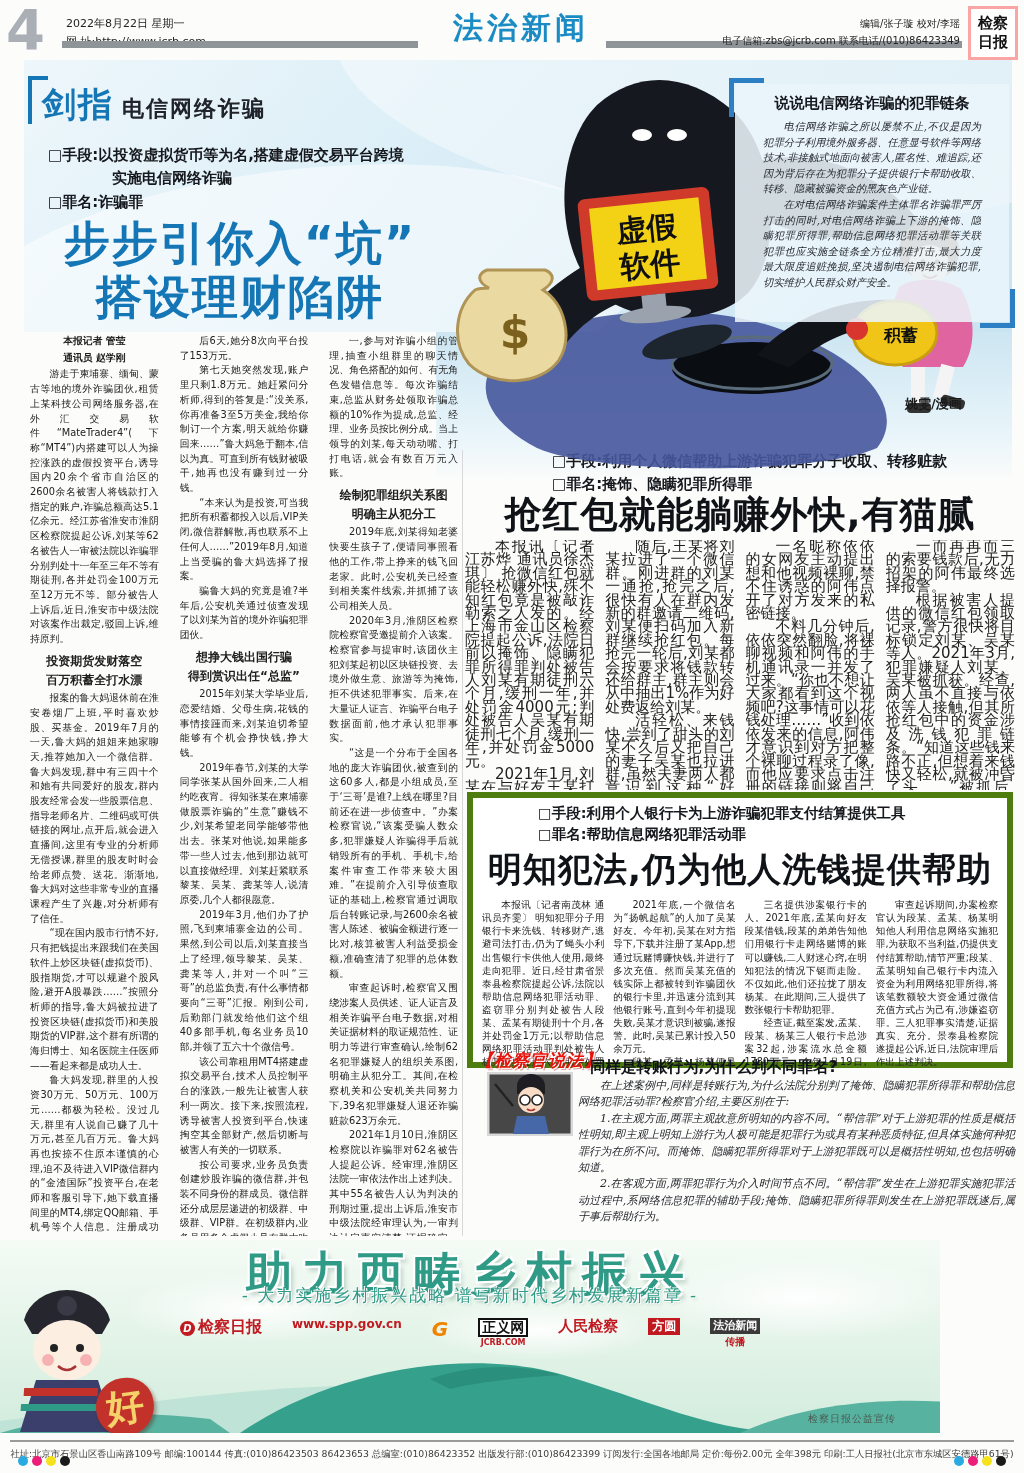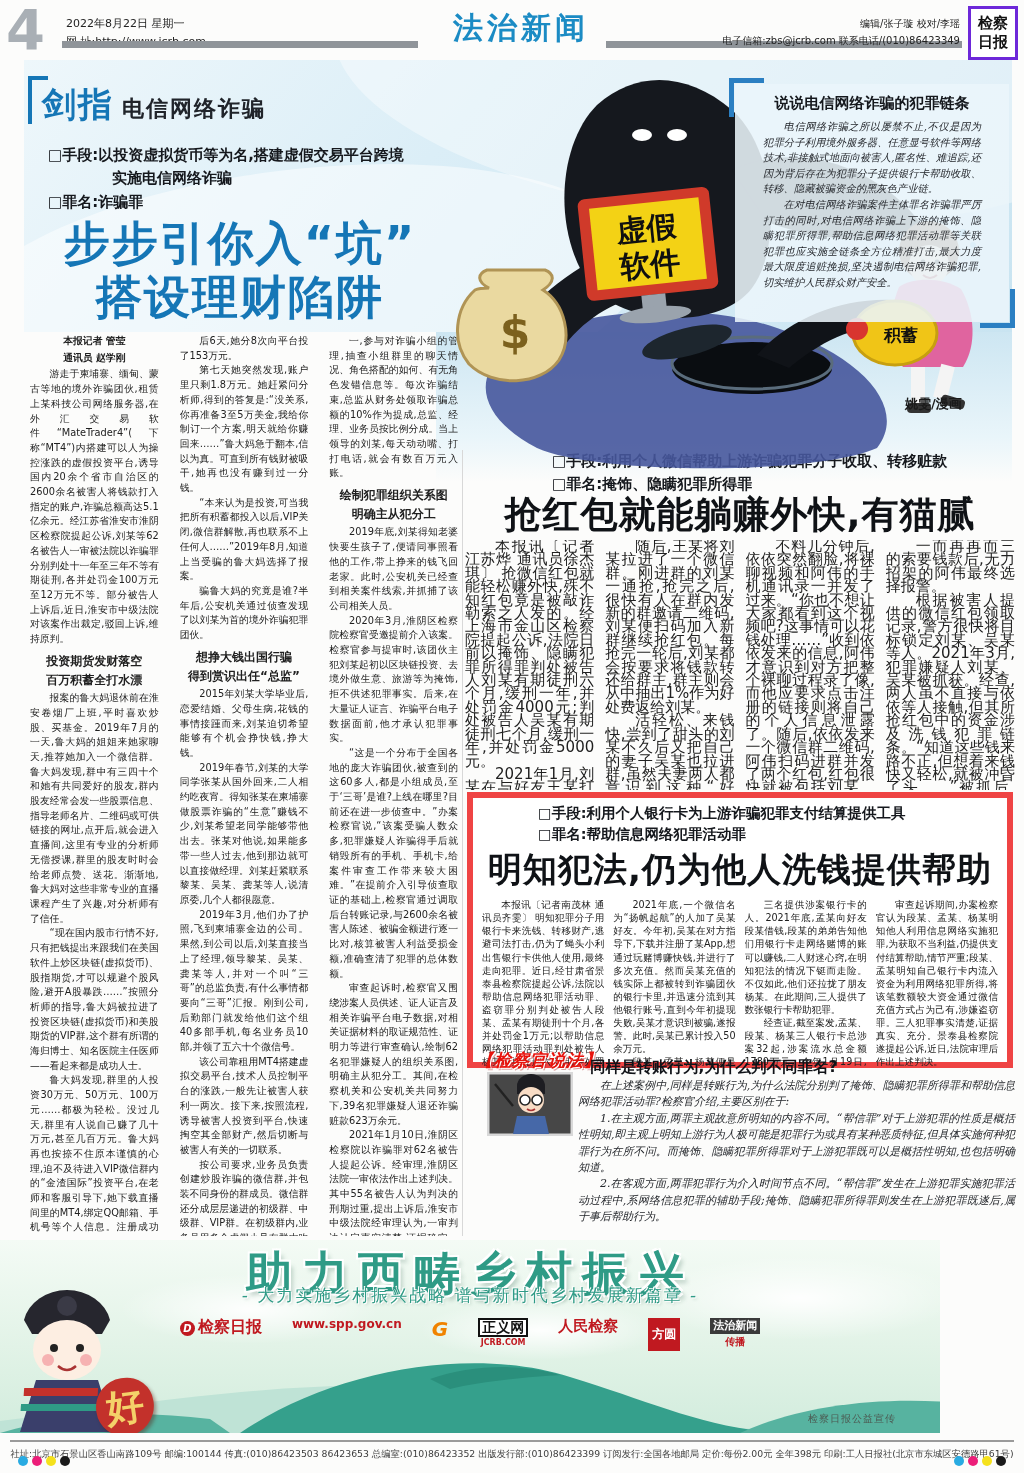--- a/index.html
+++ b/index.html
@@ -7,21 +7,21 @@
        font-family:"DejaVu Sans","Liberation Sans",sans-serif;color:#1c1c1c;overflow:hidden;}
   .abs{position:absolute;}
   
   .pagenum{left:6px;top:2px;font-size:56px;font-weight:bold;color:#a9afb5;line-height:1;}
   .hleft{left:66px;top:15px;font-size:11px;line-height:1.6;color:#222;}
   .barL{left:62px;top:41px;width:356px;height:7px;background:#8f9499;}
   .barR{left:606px;top:41px;width:356px;height:7px;background:#8f9499;}
   .sectitle{left:428px;top:8px;width:186px;text-align:center;font-size:30px;font-weight:900;
             color:#1b8bc4;letter-spacing:4px;}
   .hright{right:64px;top:16px;text-align:right;font-size:10px;line-height:1.65;color:#222;}
-  .masthead{right:6px;top:6px;width:44px;height:48px;border:3px solid #6d28d9;background:#fff;
+  .masthead{right:6px;top:6px;width:44px;height:48px;border:3px solid #fca5a5;background:#fff;
             display:flex;flex-direction:column;justify-content:center;align-items:center;
             font-family:"DejaVu Serif",serif;font-weight:bold;font-size:15px;line-height:1.3;color:#111;}
   
   .sky1{left:24px;top:60px;width:988px;height:272px;
         background:linear-gradient(130deg,#eef7fb 0%,#dbeef7 40%,#c9e4f1 100%);overflow:hidden;}
   .sky1:before{content:"";position:absolute;left:-80px;top:110px;width:700px;height:260px;
         background:rgba(255,255,255,.5);border-radius:50%;transform:rotate(-7deg);}
   .sky1:after{content:"";position:absolute;right:-120px;top:-140px;width:800px;height:300px;
         background:rgba(255,255,255,.4);border-radius:50%;transform:rotate(6deg);}
   .sky2{left:436px;top:332px;width:576px;height:150px;
@@ -57,21 +57,21 @@
   
   .cartoon{left:437px;top:60px;z-index:1;}
   
   .vsep{left:462px;top:450px;width:1px;height:786px;background:#d8d8d8;}
   .a2meth{left:552px;top:450px;font-size:15px;font-weight:bold;line-height:1.5;color:#15181d;}
   .a2hl{left:465px;top:490px;width:550px;text-align:center;font-size:37px;font-weight:900;
         color:#0f1216;letter-spacing:1px;}
   .a2body{left:465px;top:540px;width:550px;height:250px;gap:11px;
           font-size:15px;line-height:13.4px;color:#202020;}
   
-  .redbox{left:467px;top:792px;width:546px;height:276px;border:6px solid #ef4444;background:#fff;
+  .redbox{left:467px;top:792px;width:546px;height:276px;border:6px solid #4d7c0f;background:#fff;
           box-sizing:border-box;padding:5px 9px;}
   .a3meth{margin-left:56px;font-size:14.5px;font-weight:bold;line-height:1.42;color:#15181d;}
   .a3hl{text-align:center;font-size:34px;font-weight:900;color:#0f1216;margin:3px 0 5px;letter-spacing:1px;}
   .a3body{width:100%;height:168px;gap:9px;font-size:9.6px;line-height:13.1px;color:#202020;}
   
   .commlabel{left:476px;top:1049px;font-size:17px;font-weight:900;font-style:italic;color:#e8130c;
              text-shadow:1px 1px 0 #fff,2px 2px 0 rgba(160,0,0,.35);letter-spacing:1px;}
   .commtitle{left:590px;top:1057px;font-size:15.5px;font-weight:900;color:#101318;}
   .commillus{left:487px;top:1072px;}
   .commtext{left:578px;top:1078px;width:437px;font-family:"DejaVu Serif",serif;font-style:italic;
@@ -91,21 +91,21 @@
           align-items:flex-start;gap:30px;}
   .lg{display:flex;flex-direction:column;align-items:center;line-height:1.1;}
   .lg1{font-family:"DejaVu Serif",serif;font-weight:900;font-size:16px;color:#c01920;}
   .lg1 .dot{display:inline-block;width:15px;height:15px;border-radius:50%;background:#c01920;color:#fff;
             font-size:10px;text-align:center;line-height:15px;font-family:"DejaVu Sans",sans-serif;margin-right:3px;}
   .lg2{font-weight:bold;font-size:12px;color:#c01920;}
   .lg3{font-size:20px;font-weight:900;font-style:italic;color:#f08300;}
   .lg4 .m{font-weight:900;font-size:14px;color:#111;background:#fff;padding:0 2px;border:2px solid #111;}
   .lg4 .s{font-size:8px;color:#c01920;font-weight:bold;margin-top:2px;}
   .lg5{font-family:"DejaVu Serif",serif;font-weight:900;font-size:15px;color:#c01920;}
-  .lg6{background:#c01920;color:#fff;font-weight:900;font-size:12px;padding:10px 4px;}
+  .lg6{background:#c01920;color:#fff;font-weight:900;font-size:12px;padding:2px 4px;}
   .lg7 .m{background:#3a3a3a;color:#fff;font-weight:900;font-size:11px;padding:2px 3px;}
   .lg7 .s{color:#c01920;font-weight:900;font-size:10px;margin-top:2px;}
   .seal{position:absolute;left:96px;top:138px;width:58px;height:58px;border-radius:50% 46% 52% 48%;
         background:#c3312b;transform:rotate(-8deg);display:flex;align-items:center;justify-content:center;
         font-family:"DejaVu Serif",serif;font-weight:900;font-size:38px;color:#f4d169;
         box-shadow:2px 3px 4px rgba(90,20,10,.4);}
   .cornernote{position:absolute;right:44px;top:172px;font-size:10px;color:#4c5a52;letter-spacing:1px;}
   
   .footrule{left:10px;top:1440px;width:1004px;height:2px;background:#9a9a9a;}
   .foottext{left:0;top:1448px;width:100%;text-align:center;font-size:9.3px;color:#3d3d3d;}
@@ -250,20 +250,21 @@
     <div class="col">
         <p class="para">本报讯〔记者江苏烨 通讯员徐杰琪〕 抢微信红包就能轻松赚外快,殊不知红包竟是被敲诈勒索之人发的。经上海市金山区检察院提起公诉,法院日前以掩饰、隐瞒犯罪所得罪判处被告人刘某有期徒刑六个月,缓刑一年,并处罚金4000元;判处被告人吴某有期徒刑七个月,缓刑一年,并处罚金5000元。</p>
         <p class="para">2021年1月,刘某在与好友王某打牌时谈起自己最近经济状况不太好。“有个活儿可以介绍给你,只要在微信群里抢红包,其他都不用做,每天也能拿到不少提成。”王某遂推荐给刘某一个轻松赚外快的办法。刘某又惊又疑惑,但挡不住轻松赚快钱的诱惑,最终还是答应了下来。</p>
       </div>
     <div class="col">
         <p class="para">随后,王某将刘某拉进了一个微信群。刚进群的刘某一通抢,抢完之后,很快有人在群内发新的群邀请二维码,刘某便扫码加入新群继续抢红包。每抢完一轮后,刘某都会按要求将钱款转还给群主,群主则会从中抽出1%作为好处费返给刘某。</p>
         <p class="para">活轻松、来钱快,尝到了甜头的刘某不久后又把自己的妻子吴某也拉进群,虽然夫妻两人都意识到这种“好活”来路不正,但他们还是抱着侥幸心理,并未选择停手。</p>
         <p class="para">就这样,刘某等人每天抢红包的数量少则十几个,多则几十个。那在群里发红包的人又是谁呢?阿伟就是发红包的人之一。</p>
       </div>
     <div class="col">
+        <p class="para">一名昵称依依的女网友主动提出想和他视频裸聊,禁不住诱惑的阿伟点开了对方发来的私密链接。</p>
         <p class="para">不料几分钟后,依依突然翻脸,将裸聊视频和阿伟的手机通讯录一并发了过来。“你也不想让大家都看到这个视频吧?这事情可以花钱处理……”收到依依发来的信息,阿伟才意识到对方把整个裸聊过程录了像,而他应要求点击注册的链接则将自己的个人信息泄露了。随后,依依发来一个微信群二维码,阿伟扫码进群并发了两个红包,红包很快就被包括刘某、吴某等人在内的成员一抢而空。“刚才的钱是删视频的,你再给点钱才能删通讯录。”依依又要求阿伟在群里再发三个红包。</p>
       </div>
     <div class="col">
         <p class="para">一而再再而三的索要钱款后,无力招架的阿伟最终选择报警。</p>
         <p class="para">根据被害人提供的微信红包领取记录,警方很快将目标锁定刘某、吴某等人。2021年3月,犯罪嫌疑人刘某、吴某被抓获。经查,两人虽不直接与依依等人接触,但其所抢红包中的资金涉及洗钱犯罪链条。“知道这些钱来路不正,但想着来钱快又轻松,就被冲昏了头……”被抓后,两人表示追悔莫及。</p>
         <p class="para">经查,2021年1月至3月,刘某、吴某、王某(另案处理)等人明知资金来源非法,仍通过微信抢红包的方式协助他人将上游犯罪钱款转移至其他账户,其中刘某转移2.4万余元,吴某转移4.5万余元。</p>
       </div>
   </div>
 
   <div class="abs redbox">

